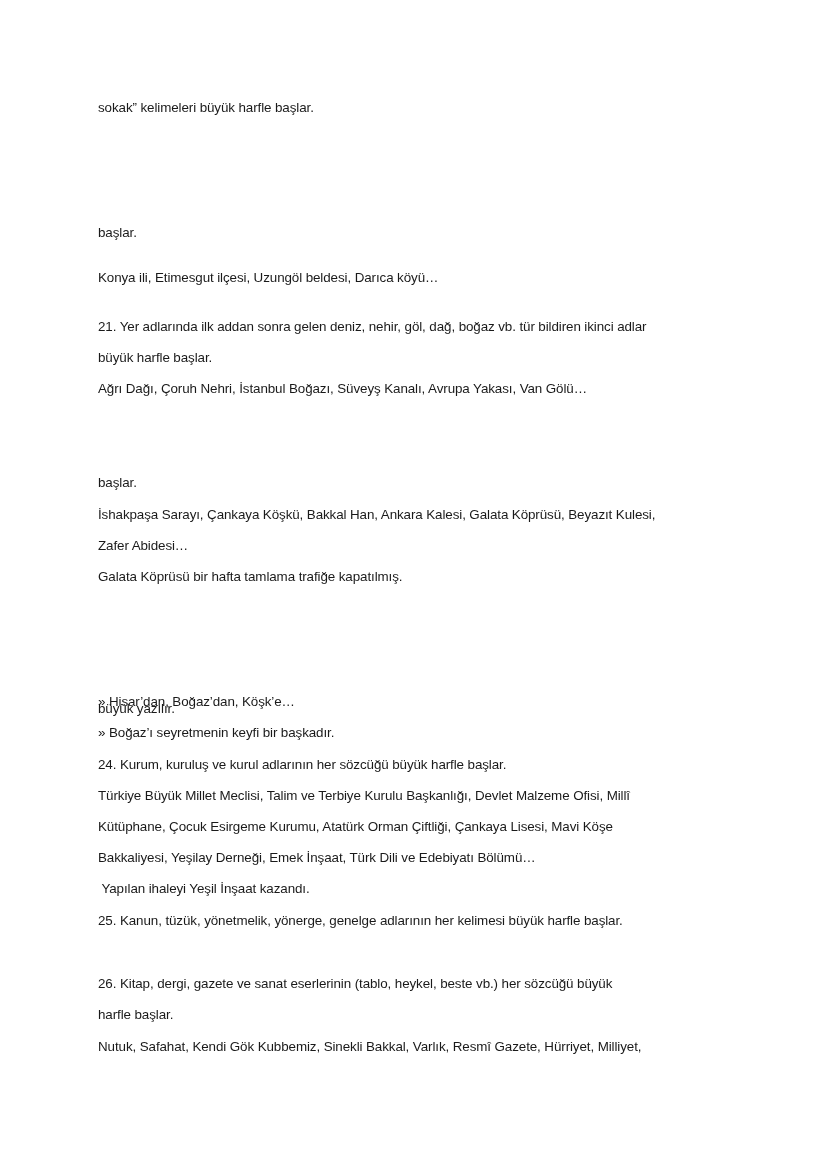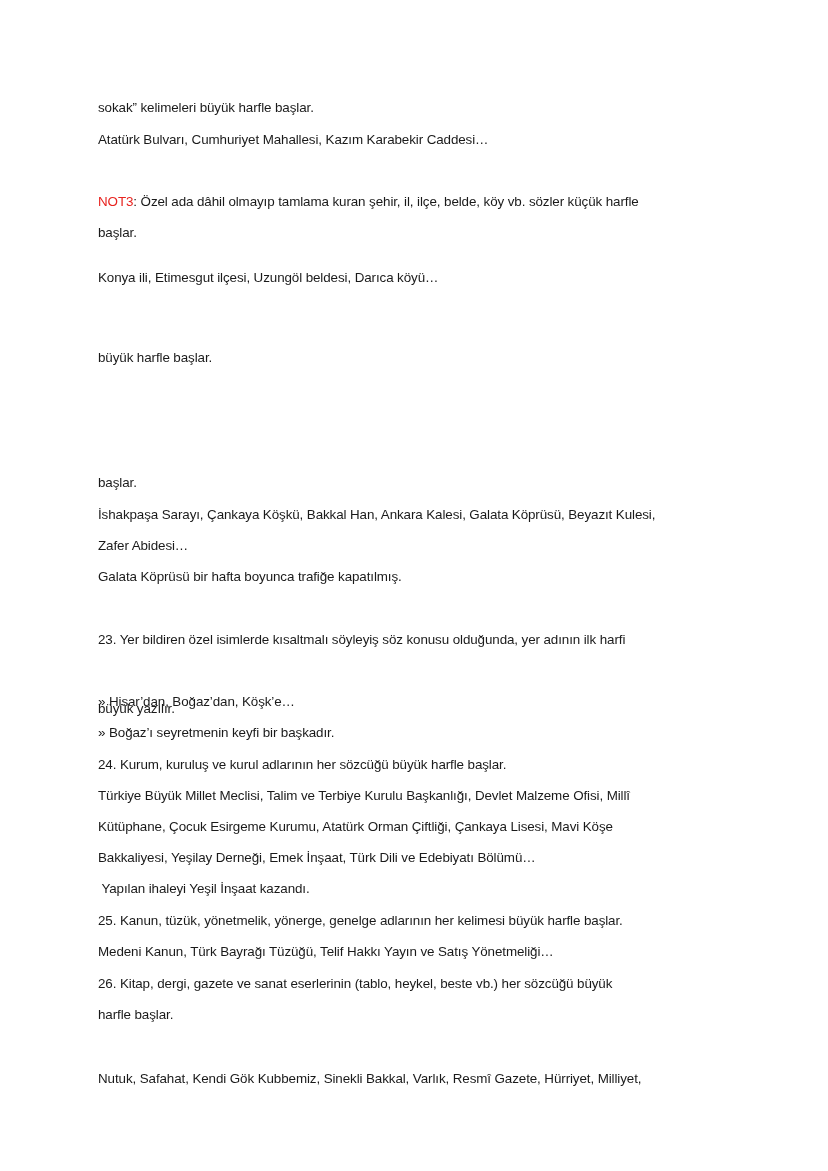--- a/index.html
+++ b/index.html
@@ -33,44 +33,42 @@
     .note-label {
       color: #e8231f;
     }
   </style>
 </head>
 <body>
 
 <div class="page">
 
   <div class="line" style="top:99px">sokak” kelimeleri büyük harfle başlar.</div>
-  <div class="line" style="top:131px">Atatürk Bulvarı, Cumhuriyet Mahallesi, Kazım Karabekir Caddesi…</div>
 
-  <div class="line" style="top:193px"><span class="note-label">NOT3</span><span>: Özel ada dâhil olmayıp tamlama kuran şehir, il, ilçe, belde, köy vb. sözler küçük harfle</span></div>
   <div class="line" style="top:224px">başlar.</div>
   <div class="line" style="top:269px">Konya ili, Etimesgut ilçesi, Uzungöl beldesi, Darıca köyü…</div>
 
+  <div class="line" style="top:318px">21. Yer adlarında ilk addan sonra gelen deniz, nehir, göl, dağ, boğaz vb. tür bildiren ikinci adlar</div>
   <div class="line" style="top:349px">büyük harfle başlar.</div>
+  <div class="line" style="top:380px">Ağrı Dağı, Çoruh Nehri, İstanbul Boğazı, Süveyş Kanalı, Avrupa Yakası, Van Gölü…</div>
 
   <div class="line" style="top:474px">başlar.</div>
   <div class="line" style="top:506px">İshakpaşa Sarayı, Çankaya Köşkü, Bakkal Han, Ankara Kalesi, Galata Köprüsü, Beyazıt Kulesi,</div>
   <div class="line" style="top:537px">Zafer Abidesi…</div>
-  <div class="line" style="top:568px">Galata Köprüsü bir hafta boyunca trafiğe kapatılmış.</div>
+  <div class="line" style="top:568px">Galata Köprüsü bir hafta tamlama trafiğe kapatılmış.</div>
 
-  <div class="line" style="top:631px">23. Yer bildiren özel isimlerde kısaltmalı söyleyiş söz konusu olduğunda, yer adının ilk harfi</div>
   <div class="line" style="top:700px">büyük yazılır.</div>
   <div class="line" style="top:693px">» Hisar’dan, Boğaz’dan, Köşk’e…</div>
   <div class="line" style="top:724px">» Boğaz’ı seyretmenin keyfi bir başkadır.</div>
 
   <div class="line" style="top:756px">24. Kurum, kuruluş ve kurul adlarının her sözcüğü büyük harfle başlar.</div>
   <div class="line" style="top:818px">Kütüphane, Çocuk Esirgeme Kurumu, Atatürk Orman Çiftliği, Çankaya Lisesi, Mavi Köşe</div>
   <div class="line" style="top:787px">Türkiye Büyük Millet Meclisi, Talim ve Terbiye Kurulu Başkanlığı, Devlet Malzeme Ofisi, Millî</div>
   <div class="line" style="top:849px">Bakkaliyesi, Yeşilay Derneği, Emek İnşaat, Türk Dili ve Edebiyatı Bölümü…</div>
   <div class="line" style="top:880px; white-space:pre"> Yapılan ihaleyi Yeşil İnşaat kazandı.</div>
 
   <div class="line" style="top:912px">25. Kanun, tüzük, yönetmelik, yönerge, genelge adlarının her kelimesi büyük harfle başlar.</div>
-  <div class="line" style="top:943px">Medeni Kanun, Türk Bayrağı Tüzüğü, Telif Hakkı Yayın ve Satış Yönetmeliği…</div>
 
   <div class="line" style="top:975px">26. Kitap, dergi, gazete ve sanat eserlerinin (tablo, heykel, beste vb.) her sözcüğü büyük</div>
   <div class="line" style="top:1006px">harfle başlar.</div>
-  <div class="line" style="top:1070px">Nutuk, Safahat, Kendi Gök Kubbemiz, Sinekli Bakkal, Varlık, Resmî Gazete, Hürriyet, Milliyet,</div>
+  <div class="line" style="top:1038px">Nutuk, Safahat, Kendi Gök Kubbemiz, Sinekli Bakkal, Varlık, Resmî Gazete, Hürriyet, Milliyet,</div>
 
 </div>
 
 </body></html>

